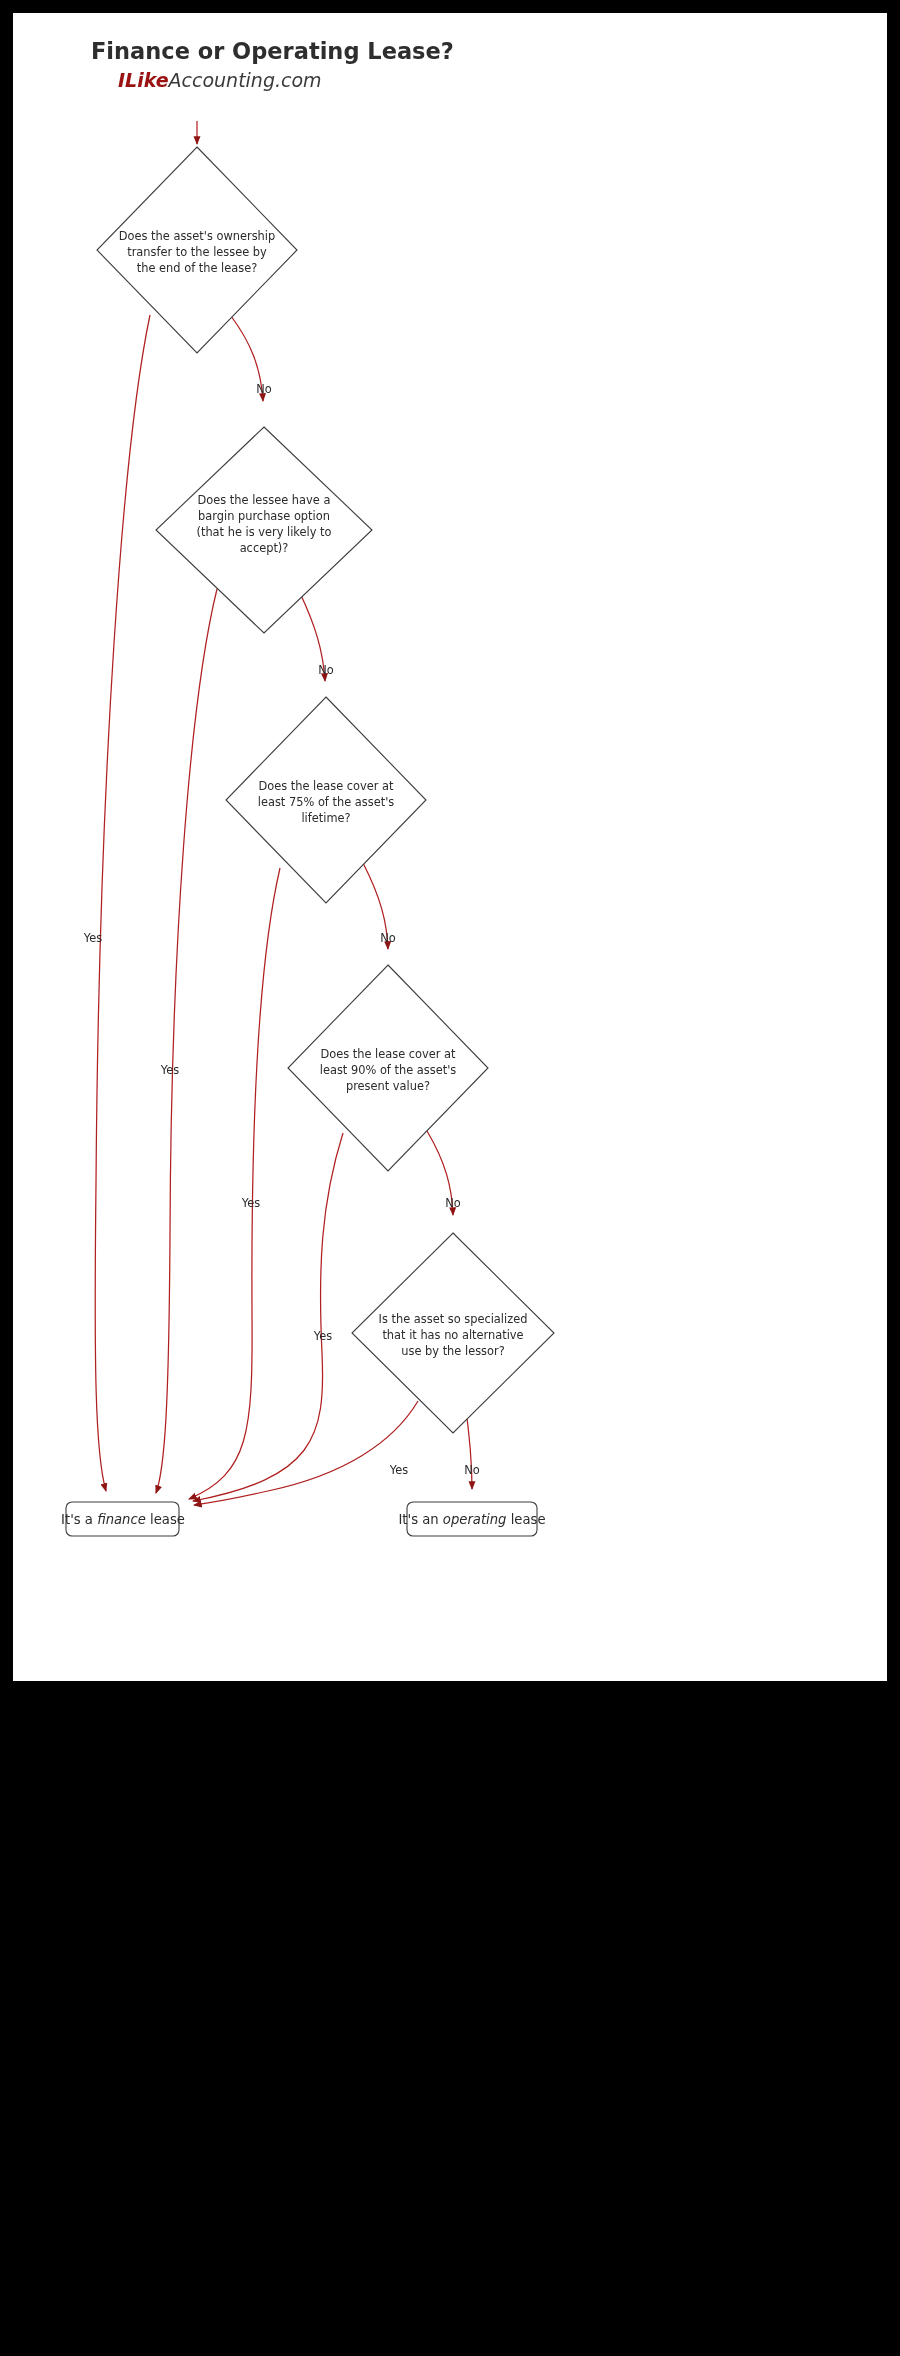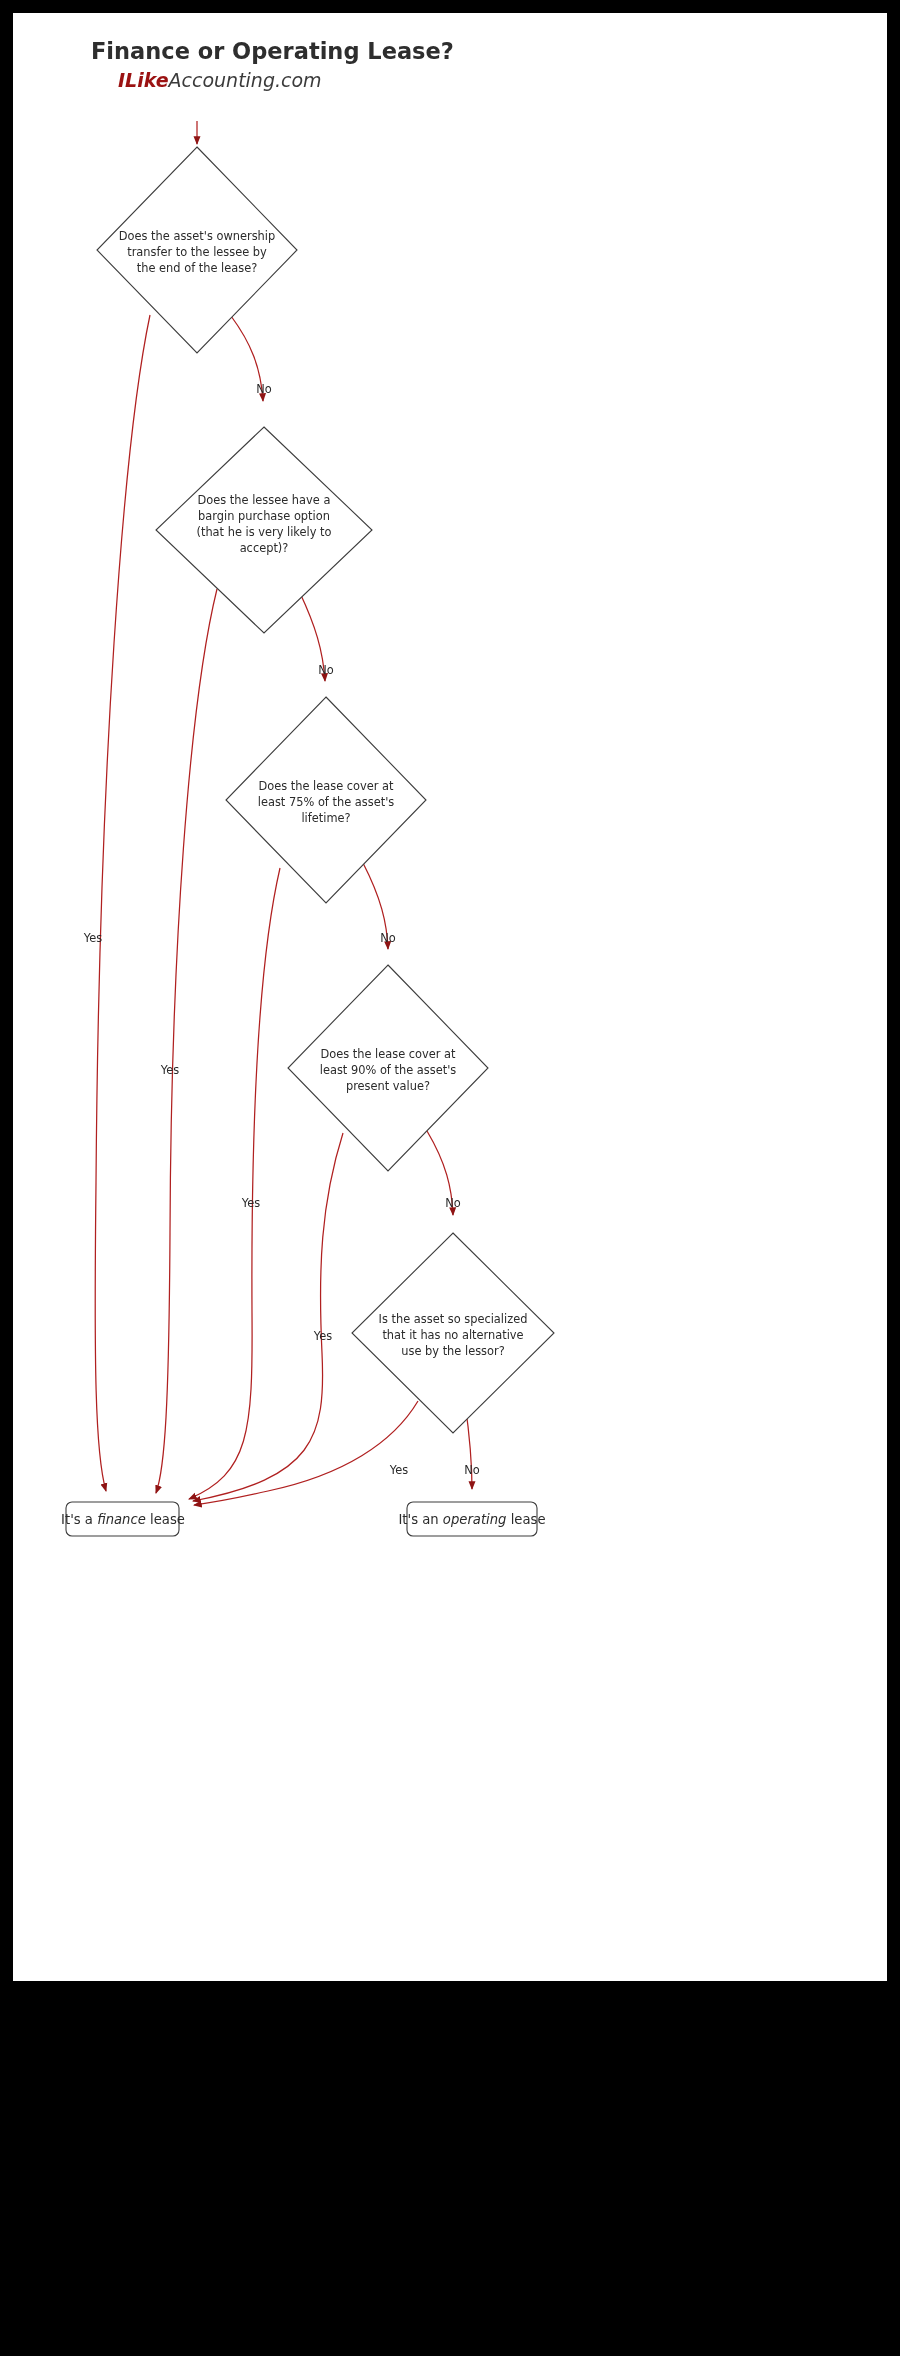--- a/index.html
+++ b/index.html
@@ -17,21 +17,21 @@
     height: 2356px;
     background: #000000;
     overflow: hidden;
     box-sizing: border-box;
   }
   #sheet {
     position: absolute;
     left: 13px;
     top: 13px;
     width: 874px;
-    height: 1968px;
+    height: 1668px;
     background: #ffffff;
     overflow: hidden;
   }
   #flow-svg {
     position: absolute;
     left: 0;
     top: 0;
     width: 874px;
     height: 2330px;
     display: block;

